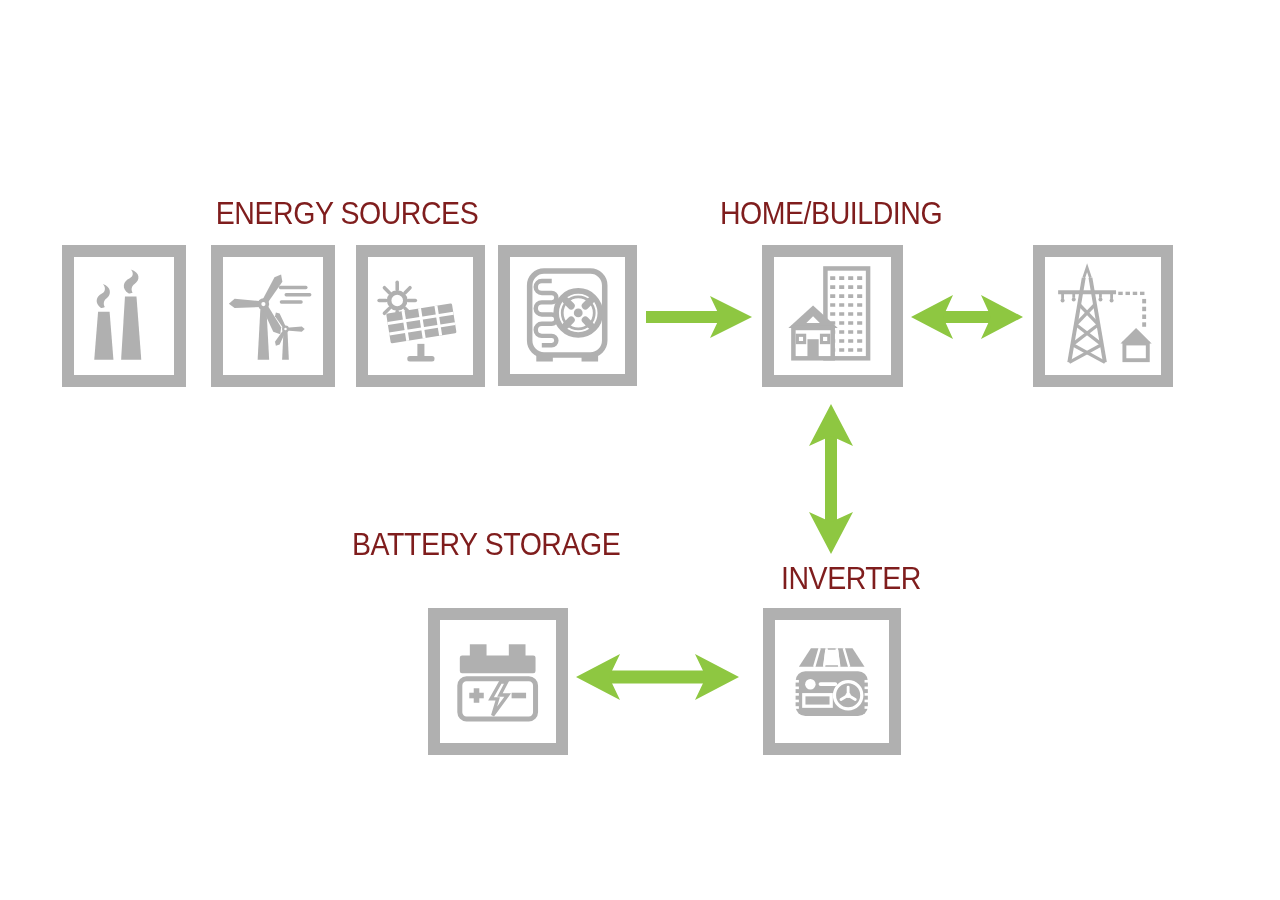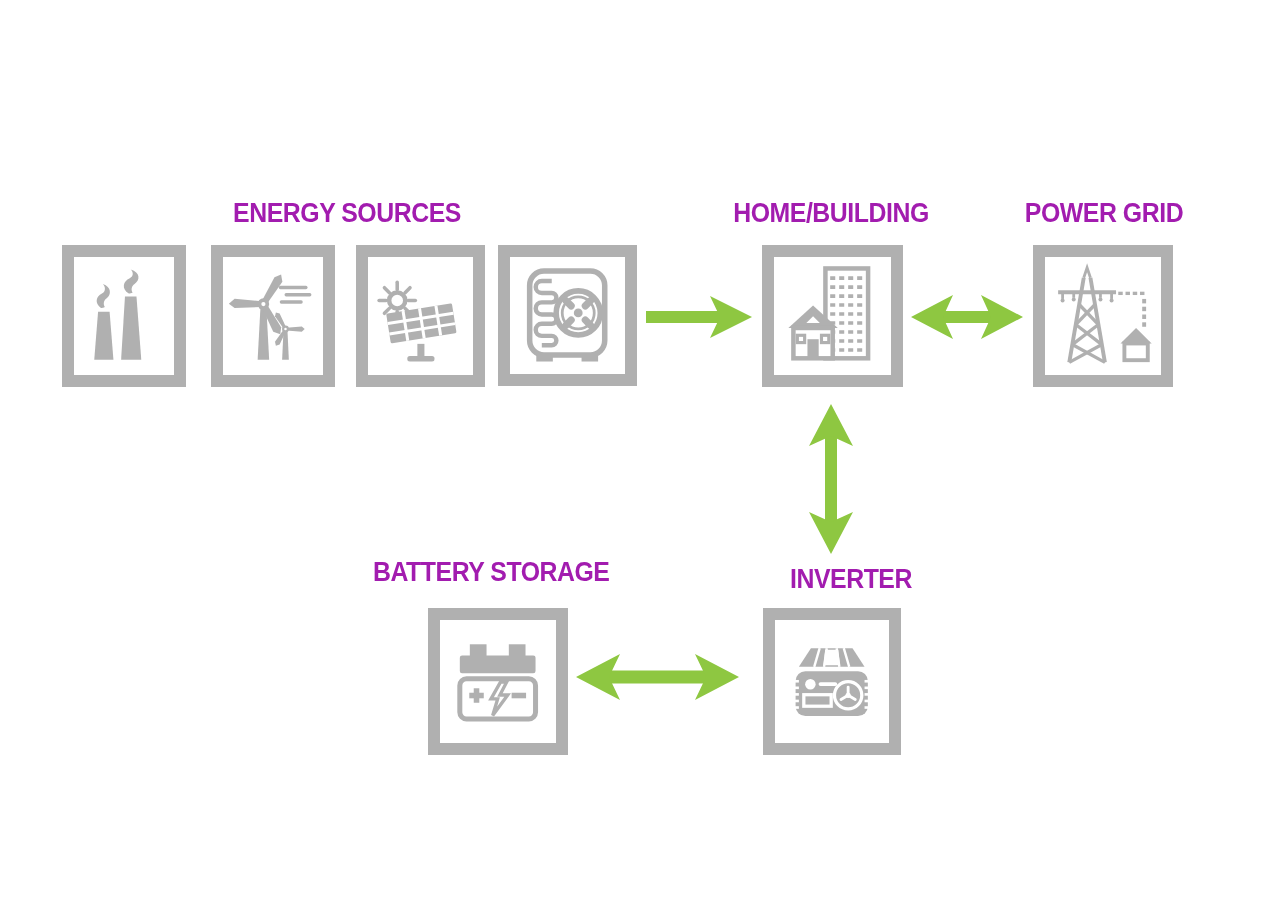--- a/index.html
+++ b/index.html
@@ -3,22 +3,22 @@
 <meta charset="utf-8">
 <style>
   html,body { margin:0; padding:0; }
   body {
     width:1280px; height:900px; background:#ffffff; overflow:hidden;
     font-family:"Liberation Sans", sans-serif;
   }
   #diagram { position:relative; width:1280px; height:900px; background:#ffffff; }
 
   .lbl {
-    position:absolute; font-weight:700; font-size:27px; line-height:35px;
-    color:#a21caf; white-space:nowrap;
+    position:absolute; font-weight:400; font-size:31px; line-height:35px;
+    color:#7f1d1d; white-space:nowrap;
   }
   .lbl .t { display:inline-block; transform:scaleX(0.92); transform-origin:center; letter-spacing:-0.5px; }
   .lbl.centered { transform:translateX(-50%); }
   .lbl.leftal .t { transform-origin:left center; }
 
   .box {
     position:absolute; box-sizing:border-box; background:#ffffff;
     border:12px solid #B0B0B0; display:flex; align-items:center; justify-content:center;
   }
   .box .icon { display:flex; width:96%; height:96%; align-items:center; justify-content:center; }
@@ -26,21 +26,21 @@
 
   .arrow { position:absolute; }
   .g { fill:#8EC741; }
   .ig { fill:#B0B0B0; }
   .is { stroke:#B0B0B0; fill:none; }
 
   
   #lbl-energy   { left:347px;  top:196px; }
   #lbl-home     { left:831px;  top:196px;text-align:right; }
   #lbl-grid     { left:1104px; top:196px; }
-  #lbl-battery  { left:373px;  top:527px; line-height:36px;margin-top:27px; }
+  #lbl-battery  { left:352px;  top:527px; line-height:36px; }
   #lbl-inverter { left:851px;  top:561px; line-height:36px; }
 
   
   #box-smokestacks { left:62px;   top:245px; width:124px; height:142px; }
   #box-wind        { left:211px;  top:245px; width:124px; height:142px; }
   #box-solar       { left:356px;  top:245px; width:129px; height:142px; }
   #box-heatpump    { left:498px;  top:245px; width:139px; height:141px; }
   #box-home        { left:762px;  top:245px; width:141px; height:142px; }
   #box-grid        { left:1033px; top:245px; width:140px; height:142px; }
   #box-battery     { left:428px;  top:608px; width:140px; height:147px; }
@@ -55,23 +55,20 @@
 </head>
 <body>
 
 <div id="diagram">
 
   <div class="lbl centered" id="lbl-energy">
     <span class="t">ENERGY SOURCES</span>
   </div>
   <div class="lbl centered" id="lbl-home">
     <span class="t">HOME/BUILDING</span>
-  </div>
-  <div class="lbl centered" id="lbl-grid">
-    <span class="t">POWER GRID</span>
   </div>
   <div class="lbl leftal" id="lbl-battery">
     <div><span class="t">BATTERY STORAGE</span></div>
   </div>
   <div class="lbl centered" id="lbl-inverter">
     <span class="t">INVERTER</span>
   </div>
 
   <div class="box" id="box-smokestacks">
     <span class="icon">

